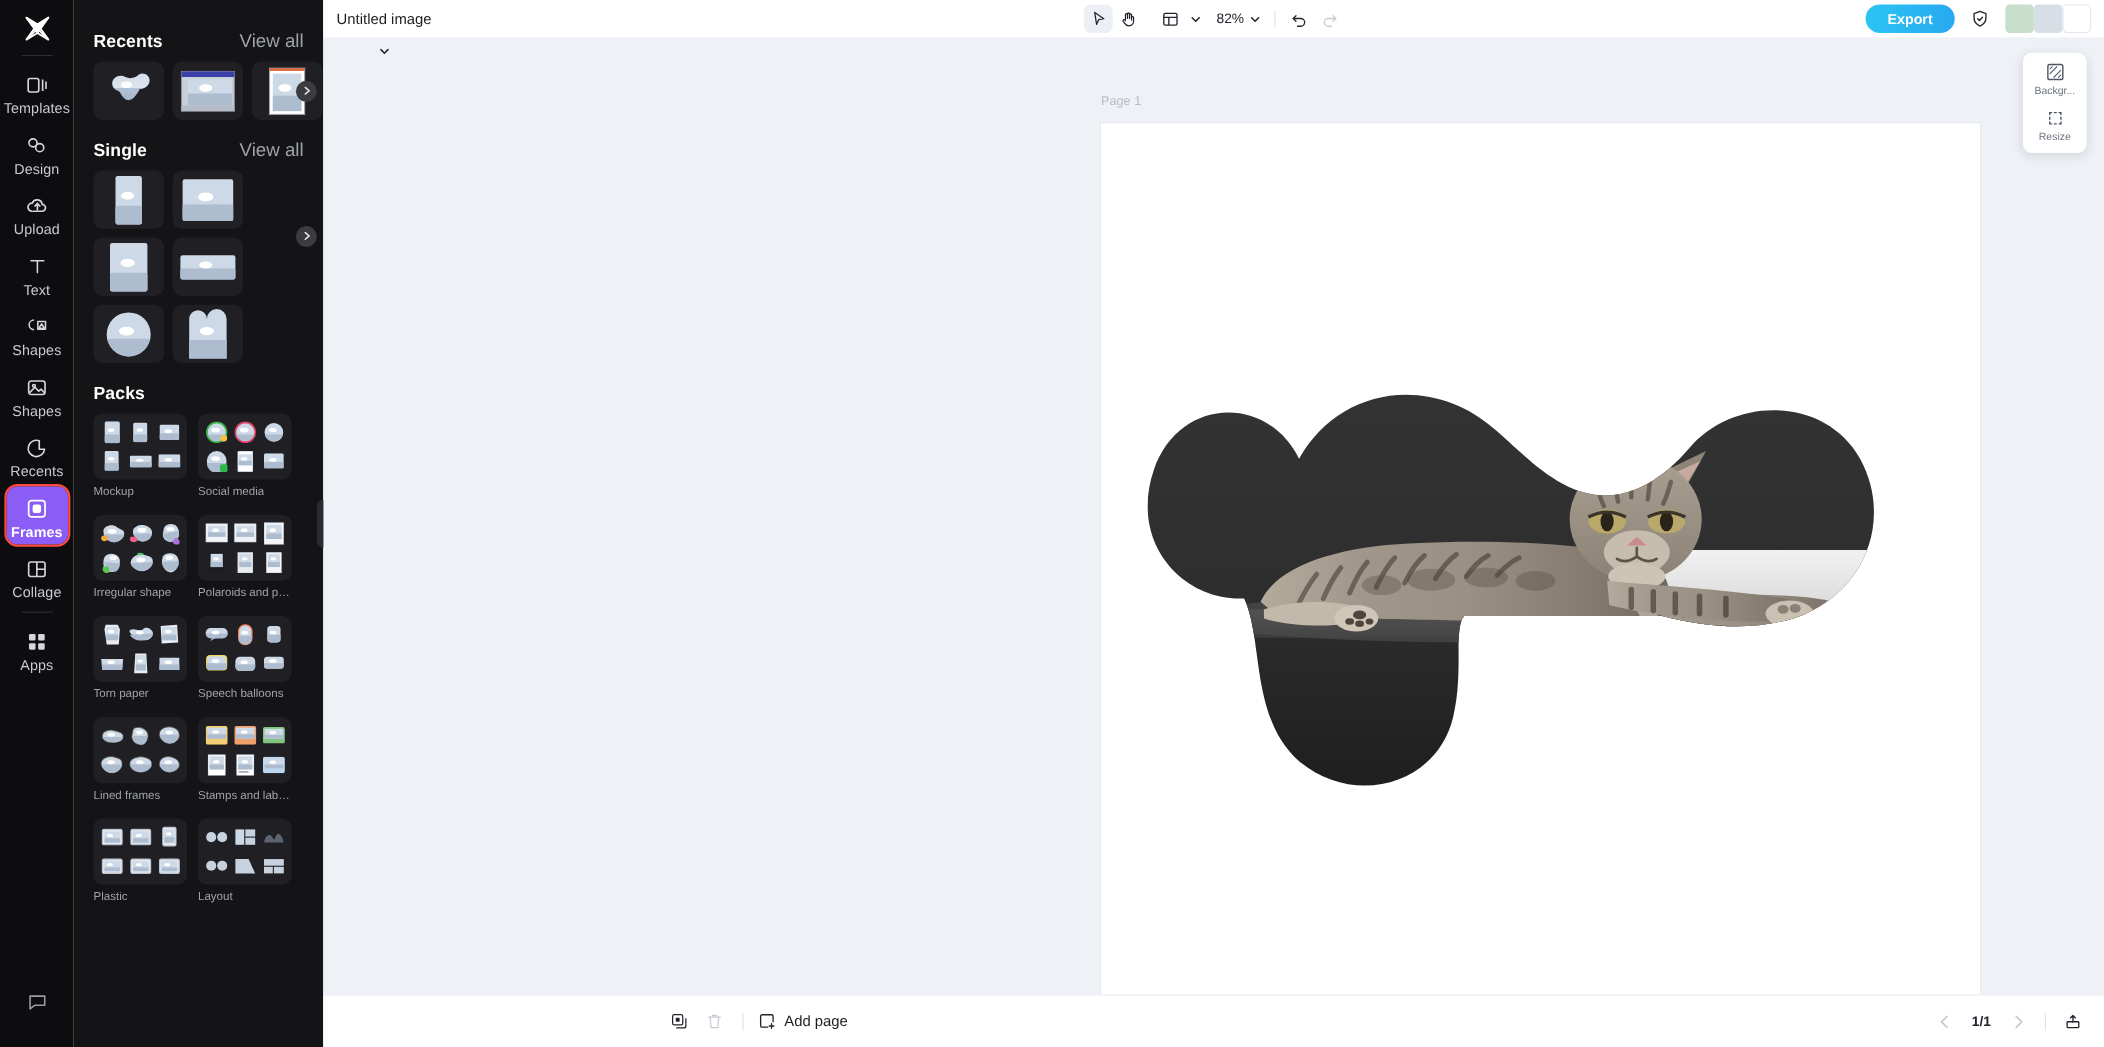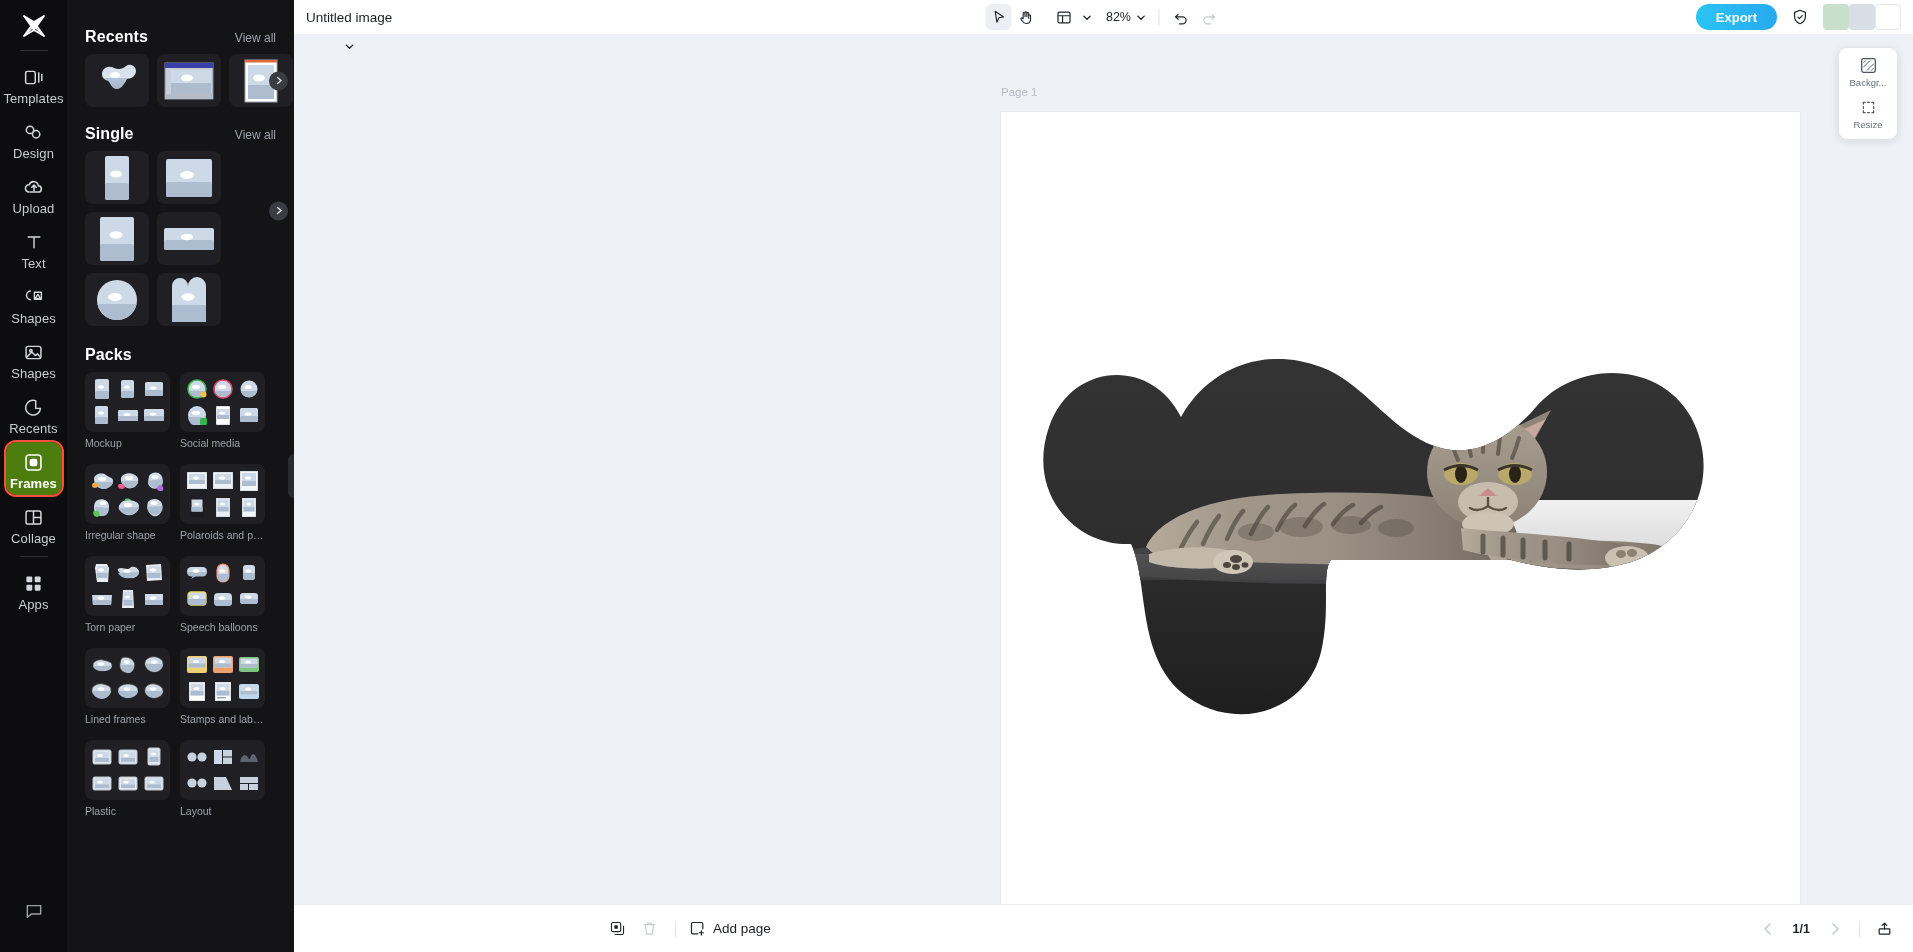--- a/index.html
+++ b/index.html
@@ -21,41 +21,41 @@
   }
   .rail-logo { margin-top:6px; width:46px; height:40px; display:flex; align-items:center; justify-content:center; }
   .rail-div { width:28px; height:1px; background:#2e2f33; margin:4px 0 6px; }
   .rail-item {
     width:56px; padding:8px 0 6px; margin-bottom:2px;
     display:flex; flex-direction:column; align-items:center; gap:4px;
     border-radius:10px; cursor:pointer; position:relative;
   }
   .rail-item .ri-ico { width:24px; height:24px; display:flex; align-items:center; justify-content:center; }
   .rail-item .ri-lbl { font-size:13px; color:#c9cbd1; letter-spacing:.1px; line-height:11px; }
-  .rail-item.active { background:#4d7c0f;align-items:center; }
+  .rail-item.active { background:#8b5cf6;align-items:center; }
   .rail-item.active .ri-lbl { color:#fff; font-weight:600; }
   .rail-item.highlight {
     outline:2.5px solid #ff4d3d; outline-offset:0px; border-radius:10px;
   }
   .rail-bottom { position:absolute; bottom:22px; }
   .rail-bottom .ri-ico { width:22px; height:22px; }
 
   
   .panel {
     width:227px; flex:0 0 227px; height:952px;
     background:#141416; position:relative;
     overflow:hidden; padding:0 0 0 0;
   }
   .panel-inner { padding:22px 0 0 0; }
   .sec-head {
     display:flex; align-items:baseline; justify-content:space-between;
     padding:6px 18px 8px 18px;
   }
   .sec-title { color:#fff; font-size:16px; font-weight:700; letter-spacing:.1px; }
-  .sec-viewall { color:#9ea2ab; font-size:12px; cursor:pointer; }
+  .sec-viewall { color:#9ea2ab; font-size:17px; cursor:pointer; }
   .thumb-row { display:flex; gap:8px; padding:0 18px; position:relative; }
   .thumb {
     width:64px; height:53px; border-radius:8px; background:#202024;
     display:flex; align-items:center; justify-content:center;
     overflow:hidden; cursor:pointer; flex:0 0 64px;
   }
   .arrow-next {
     position:absolute; right:6px; top:50%; transform:translateY(-50%);
     width:19px; height:19px; border-radius:50%;
     background:#3b3c41; color:#e3e4e8;

